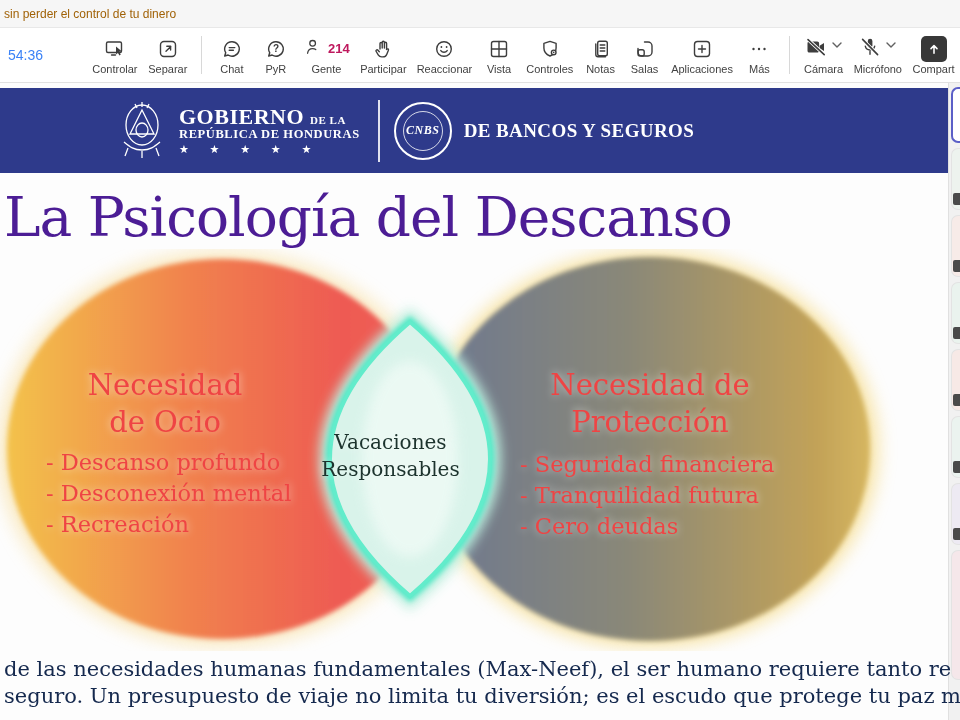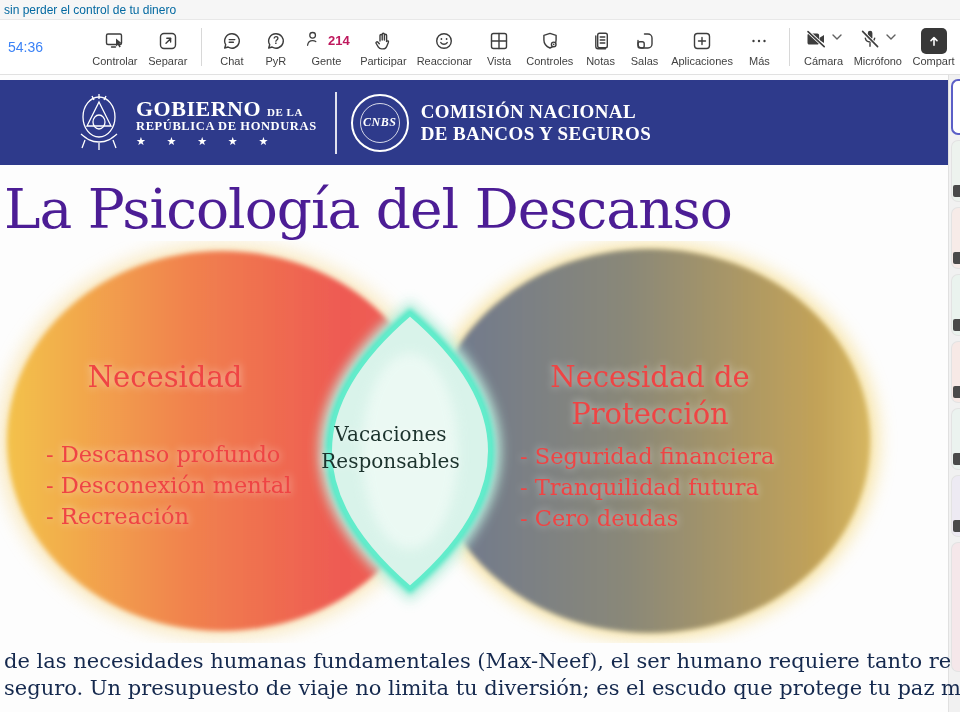--- a/index.html
+++ b/index.html
@@ -1,22 +1,22 @@
 <!DOCTYPE html>
 <html><head>
 <meta charset="utf-8">
 <style>
   * { margin:0; padding:0; box-sizing:border-box; }
   html,body { width:960px; height:720px; overflow:hidden; background:#fff;
               font-family:"Liberation Sans", sans-serif; }
 
   
-  .titlebar { height:20px; background:#f6f6f6; border-bottom:1px solid #e8e8e8;
+  .titlebar { height:28px; background:#f6f6f6; border-bottom:1px solid #e8e8e8;
               display:flex; align-items:center; padding-left:4px;
-              font-size:12px; color:#0369a1; }
+              font-size:12px; color:#a16207; }
 
   
   .toolbar { height:55px; background:#ffffff; border-bottom:1px solid #e1e1e1;
              display:flex; align-items:center; overflow:hidden; }
   .timer { font-size:14px; color:#3b82f6; margin-left:8px; margin-right:44px; white-space:nowrap; }
   .tbtn { display:flex; flex-direction:column; align-items:center; justify-content:center;
           padding:2px 7px; cursor:pointer; min-width:44px; }
   .tbtn .ic { height:26px; display:flex; align-items:center; justify-content:center; }
   .tbtn .lbl { font-size:11px; color:#424242; margin-top:1px; white-space:nowrap; }
   .tb-sep { width:1px; height:38px; background:#d8d8d8; margin:0 8px; flex:0 0 1px; }
@@ -27,21 +27,21 @@
               display:flex; align-items:center; justify-content:center; }
 
   svg.tool { stroke:#3d3d3d; fill:none; stroke-width:1.4; stroke-linecap:round; stroke-linejoin:round; }
 
   
   .content { display:flex; height:637px; }
   .slide { width:948px; background:#fdfdfd; position:relative; }
 
   
   .banner { height:85px; margin-top:5px; background:#2e3a8b; display:flex; align-items:center;
-            color:#fff; font-family:"Liberation Serif", serif; padding-left:72px; }
+            color:#fff; font-family:"Liberation Serif", serif; padding-left:115px; }
   .coat { margin-right:10px; }
   .gov-block { line-height:1.02; }
   .gov-top { font-size:22px; font-weight:bold; letter-spacing:.5px; }
   .gov-top .small { font-size:11px; font-weight:bold; }
   .gov-sub { font-size:12.5px; font-weight:bold; letter-spacing:.6px; }
   .gov-stars { font-size:11px; word-spacing:14px; margin-top:3px; letter-spacing:2px; }
   .v-div { width:2px; height:62px; background:rgba(255,255,255,.85); margin:0 14px 0 18px; }
   .seal { width:58px; height:58px; border:2px solid #fff; border-radius:50%;
           display:flex; align-items:center; justify-content:center; position:relative; }
   .seal::after { content:""; position:absolute; inset:7px; border:1px solid rgba(255,255,255,.8); border-radius:50%; }
@@ -297,21 +297,20 @@
           <span class="small">DE LA</span>
         </div>
         <div class="gov-sub">REPÚBLICA DE HONDURAS</div>
         <div class="gov-stars">★ ★ ★ ★ ★</div>
       </div>
       <div class="v-div"></div>
       <div class="seal">
         <span>CNBS</span>
       </div>
       <div class="org-block">
-        <div>COMISIÓN NACIONAL</div>
         <div>DE BANCOS Y SEGUROS</div>
       </div>
     </div>
 
     <div class="slide-title">La Psicología del Descanso</div>
 
     <div class="venn">
       <svg class="vg" width="948" height="402" viewBox="0 0 948 402">
         <defs>
           <linearGradient id="lg-left" x1="0" y1="0" x2="1" y2="0">
@@ -341,20 +340,21 @@
         <ellipse cx="222" cy="200" rx="215" ry="190" fill="url(#lg-left)" filter="url(#soft)"></ellipse>
         <ellipse cx="650" cy="200" rx="220" ry="192" fill="url(#lg-right)" filter="url(#soft)"></ellipse>
         <path d="M410 73 Q570 210 410 347 Q250 210 410 73 Z" fill="#e9faf4" stroke="#bdeede" stroke-width="22" filter="url(#glow)" opacity="0.95"></path>
         <path d="M410 73 Q570 210 410 347 Q250 210 410 73 Z" fill="none" stroke="#54e9c7" stroke-width="9" filter="url(#soft)"></path>
         <path d="M410 73 Q570 210 410 347 Q250 210 410 73 Z" fill="#d9f3ea" stroke="#62eccb" stroke-width="4"></path>
         <ellipse cx="410" cy="210" rx="48" ry="98" fill="#f0fbf6" opacity="0.8" filter="url(#glow)"></ellipse>
       </svg>
 
       <div class="vtext vheading" style="left:40px; top:118px; width:250px;">
         <div>Necesidad</div>
+        <div>de Ocio</div>
       </div>
       <div class="vtext vitems" style="left:46px; top:198px;">
         <div>- Descanso profundo</div>
         <div>- Desconexión mental</div>
         <div>- Recreación</div>
       </div>
 
       <div class="vtext vlens" style="left:313px; top:180px; width:155px;">
         <div>Vacaciones</div>
         <div>Responsables</div>

